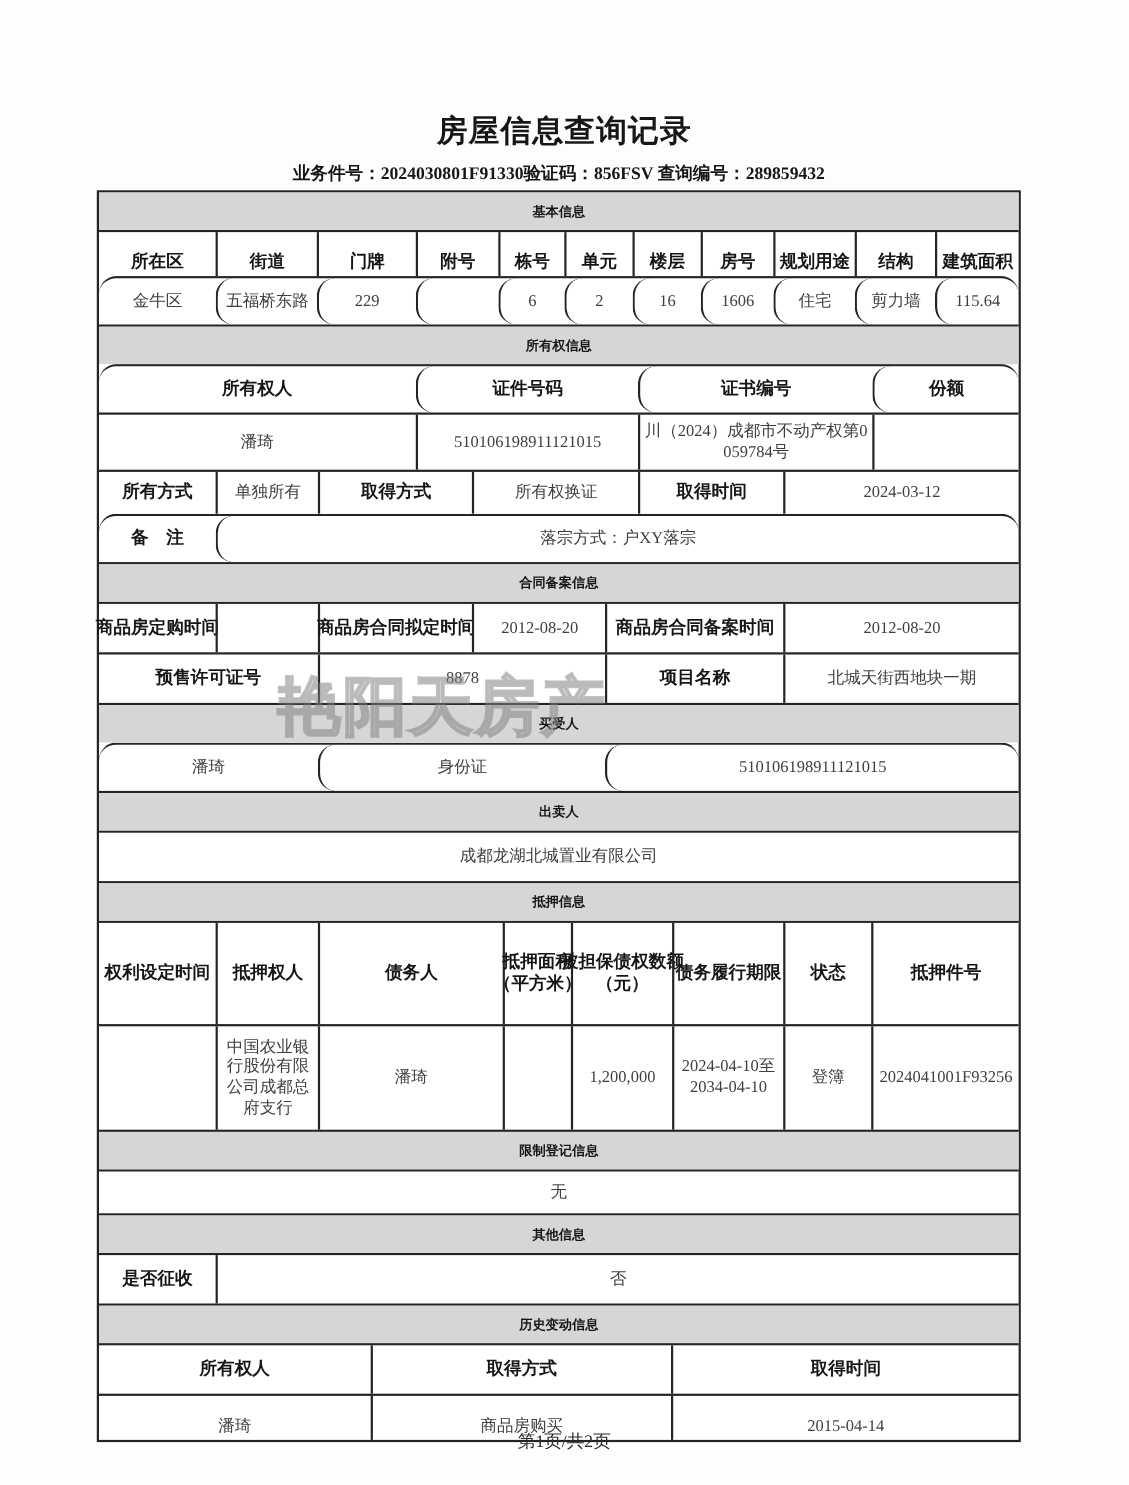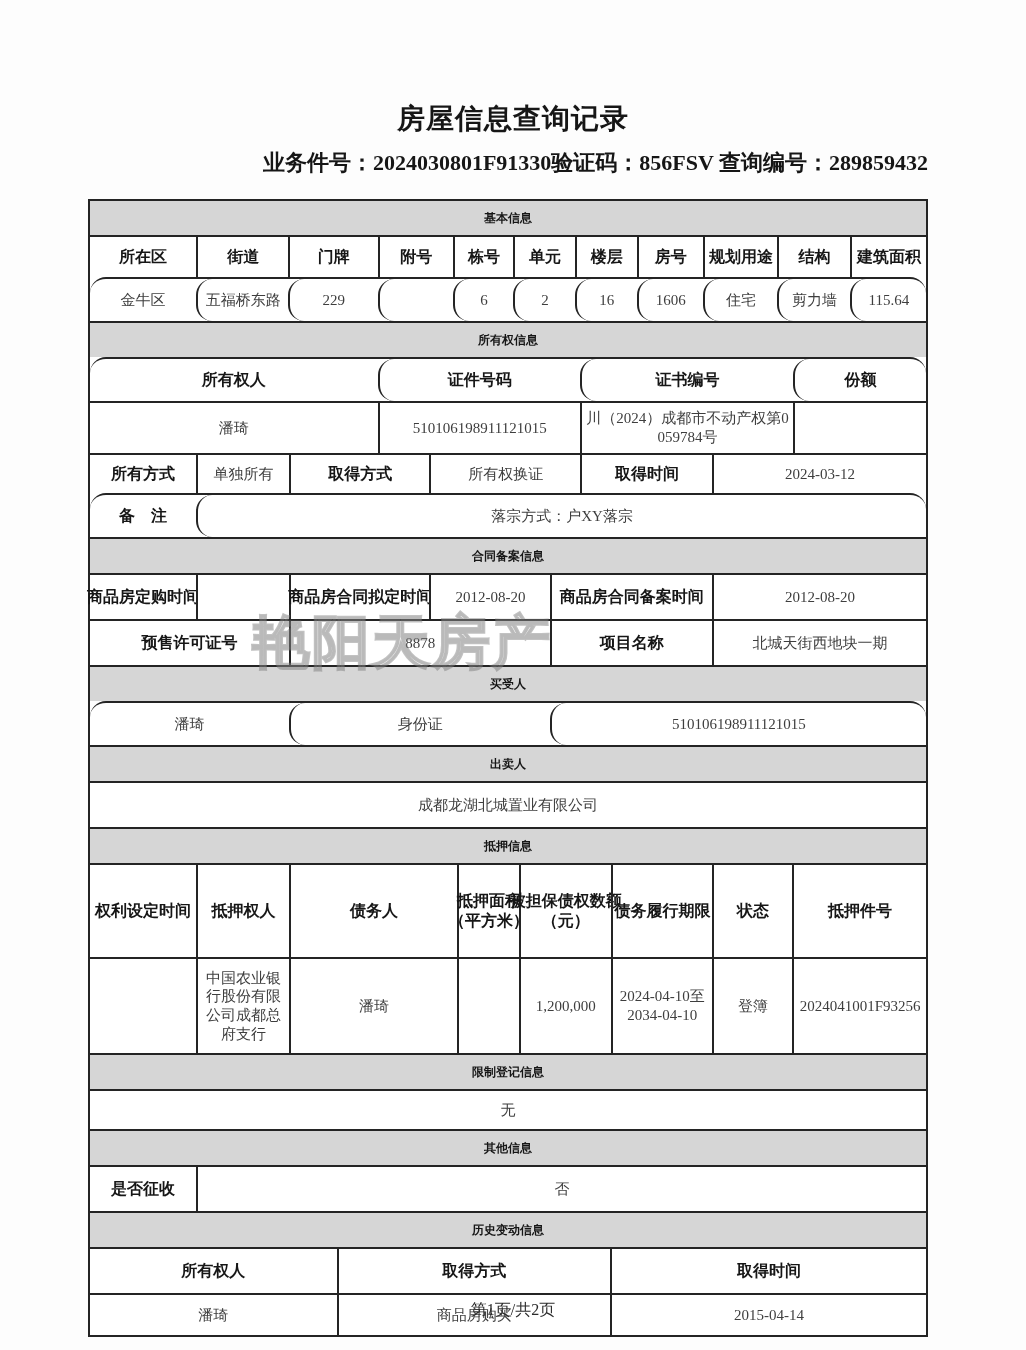--- a/index.html
+++ b/index.html
@@ -23,24 +23,24 @@
   }
   .title{
     padding-top:100px;
     text-align:center;
     font-size:28px;
     font-weight:bold;
     letter-spacing:1px;
   }
   .meta{
     width:840px;
-    margin:10px 0 21px 88px;
+    margin:10px 0 4px 88px;
     display:flex;
-    justify-content:flex-end;
-    font-size:22px;
+    justify-content:center;
+    font-size:16px;
     font-weight:bold;
   }
   .doc-table{
     width:840px;
     margin-left:88px;
     border:2px solid var(--bd);
     background:#fff;
   }
   .tr{display:flex;align-items:stretch;}
   .tr + .tr{border-top:2px solid var(--bd);}
@@ -60,21 +60,21 @@
   .sec{
     background:var(--hdr-bg);
     justify-content:center;
     font-weight:bold;
     color:var(--label);
     font-size:12px;
     width:100%;
   }
   .h34{min-height:34px;}
   .h38{min-height:38px;}
-  .h40{min-height:40px;}
+  .h40{min-height:40px;align-items:flex-end;}
   .h42{min-height:42px;border-radius:16px;}
   .h44{min-height:44px;}
   .h50{min-height:50px;}
   .h92{min-height:92px;}
   .h94{min-height:94px;}
   .watermark{
     position:absolute;
     left:252px;
     top:604px;
     font-size:58px;

